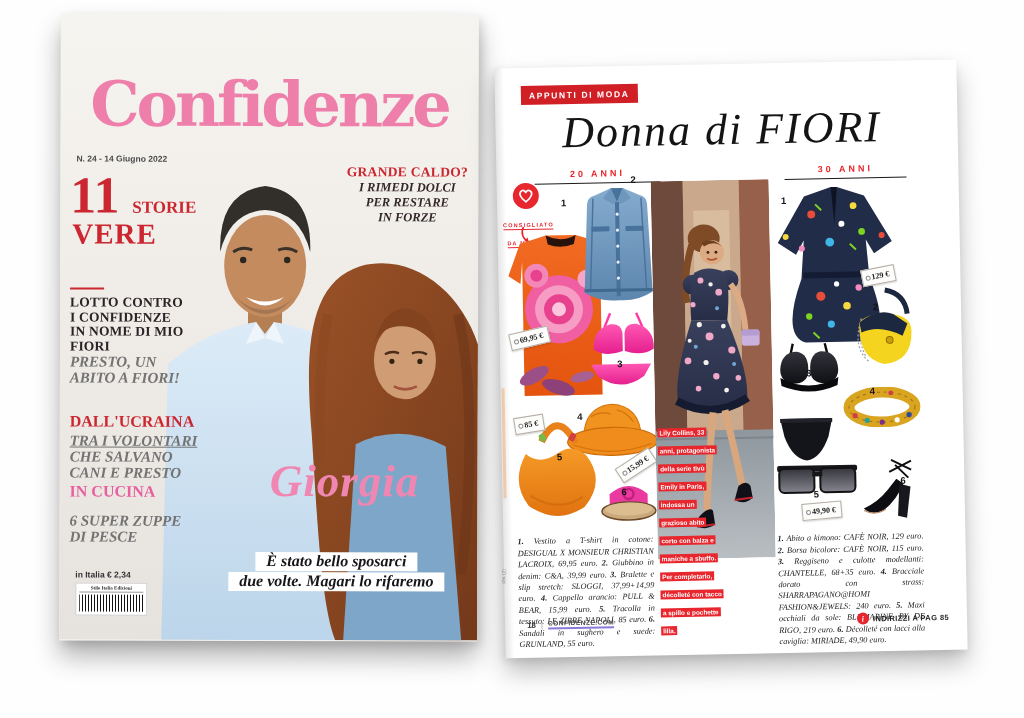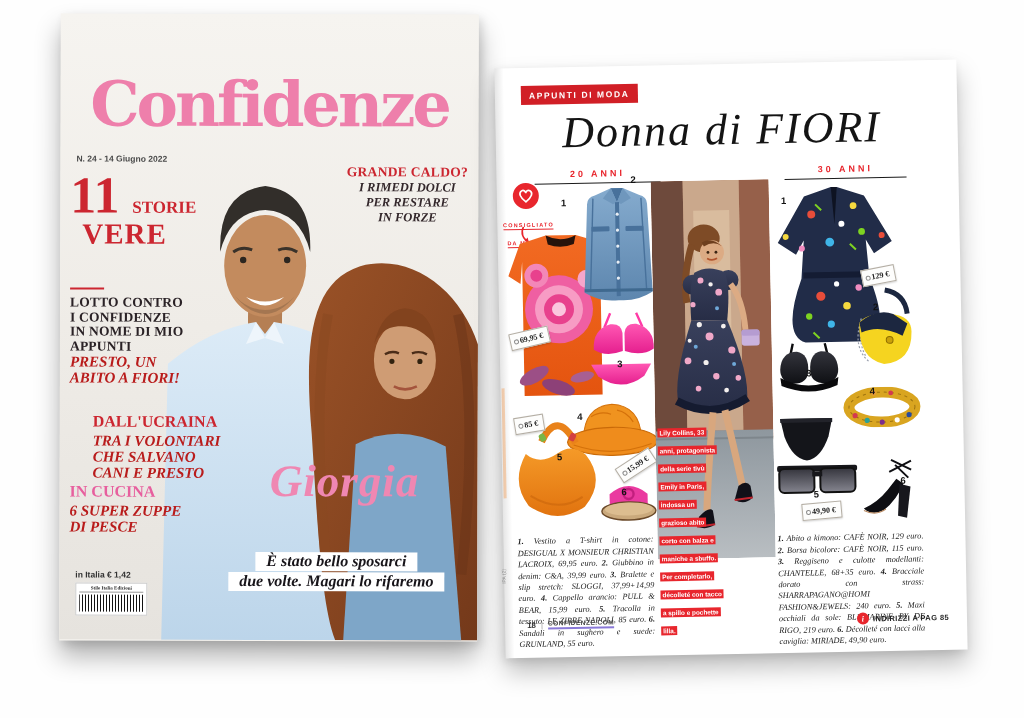--- a/index.html
+++ b/index.html
@@ -12,29 +12,29 @@
   .masthead{position:absolute;left:0;right:0;top:60px;text-align:center;
             font-family:"DejaVu Serif",serif;font-weight:700;font-size:62px;line-height:62px;
             color:#ee7fab;letter-spacing:-3px;}
   .issue{position:absolute;left:16px;top:140px;font:700 8.5px "Liberation Sans",sans-serif;color:#4a4a4a;}
   .heat{position:absolute;right:10px;top:150px;width:122px;text-align:center;}
   .heat-label{font:700 13.5px "Liberation Serif",serif;color:#cc2630;letter-spacing:.3px;}
   .heat-line{font:italic 700 12.5px/1.2 "Liberation Serif",serif;color:#33272b;}
   .stories{position:absolute;left:10px;top:158px;width:150px;}
   .stories-num{position:absolute;left:0;top:0;font:700 52px/48px "Liberation Serif",serif;color:#cc2630;}
   .stories-w1{position:absolute;left:62px;top:26px;font:700 17px "Liberation Serif",serif;color:#cc2630;}
-  .stories-w2{position:absolute;left:12px;top:46px;font:700 29px "Liberation Serif",serif;color:#cc2630;letter-spacing:1px;}
+  .stories-w2{position:absolute;left:2px;top:46px;font:700 29px "Liberation Serif",serif;color:#cc2630;letter-spacing:1px;}
   .cov-block{position:absolute;left:10px;width:150px;}
   .cov-dark{font:700 13.5px/14.5px "Liberation Serif",serif;color:#5e2129;letter-spacing:.2px;}
   .cov-dark2{font:700 13.5px/14.5px "Liberation Serif",serif;color:#2a2226;letter-spacing:.2px;}
   .divider{position:absolute;left:10px;top:274px;width:34px;height:2px;background:#cc2630;}
   .lab-pink{font:700 25px/25px "Liberation Serif",serif;color:#e75f9e;}
   .lab-pink-sm{font:700 16px/16px "Liberation Serif",serif;color:#e75f9e;}
   .lab-red{font:700 16px/16px "Liberation Serif",serif;color:#cc2630;}
-  .cov-it{font:italic 700 15px/16px "Liberation Serif",serif;color:#b91c1c;}
+  .cov-it{font:italic 700 15px/16px "Liberation Serif",serif;color:#737373;}
   .names{position:absolute;left:158px;right:6px;top:444px;text-align:center;}
   .names div{font:italic 700 45px/47px "Liberation Serif",serif;color:#ef87b2;letter-spacing:1px;}
   .quote{position:absolute;left:140px;right:4px;top:537px;text-align:center;}
   .quote div{margin-top:1px;}
   .quote span{display:inline-block;background:#fff;padding:0 11px 1px;
               font:italic 700 16px/18px "Liberation Serif",serif;color:#18151a;}
   .price{position:absolute;left:16px;top:556px;font:700 8.5px "Liberation Sans",sans-serif;color:#333;}
   .pubbox{position:absolute;left:16px;top:569px;width:64px;background:#fff;border:1px solid #ccc;padding:2px 3px 3px;}
   .pubname{font:700 5px "Liberation Serif",serif;color:#222;text-align:center;border-bottom:1px solid #999;padding-bottom:1px;}
   .barcode{margin-top:2px;height:17px;background:repeating-linear-gradient(90deg,#111 0 1px,#fff 1px 3px,#111 3px 4px,#fff 4px 6px);}
@@ -139,47 +139,47 @@
       <div class="stories-num">11</div>
       <div class="stories-w1">STORIE</div>
       <div class="stories-w2">VERE</div>
     </div>
 
     <div class="divider"></div>
     <div class="cov-block" style="top:282px;">
       <div class="cov-dark2">LOTTO CONTRO</div>
       <div class="cov-dark2">I CONFIDENZE</div>
       <div class="cov-dark2">IN NOME DI MIO</div>
-      <div class="cov-dark2">APPUNTI</div>
+      <div class="cov-dark2">FIORI</div>
     </div>
     <div class="cov-block" style="top:336px;">
       <div class="cov-it" style="margin-top:4px;">PRESTO, UN</div>
       <div class="cov-it">ABITO A FIORI!</div>
     </div>
-    <div class="cov-block" style="top:400px;margin-left:23px;">
+    <div class="cov-block" style="top:400px;">
       <div class="lab-red">DALL'UCRAINA</div>
-      <div class="cov-it" style="margin-top:3px;">TRA I VOLONTARI</div>
+      <div class="cov-it" style="margin-top:3px;text-decoration:underline;">TRA I VOLONTARI</div>
       <div class="cov-it">CHE SALVANO</div>
       <div class="cov-it">CANI E PRESTO</div>
     </div>
     <div class="cov-block" style="top:470px;">
       <div class="lab-pink-sm">IN CUCINA</div>
-      <div class="cov-it" style="margin-top:3px;font-style:italic;">6 SUPER ZUPPE</div>
+      <div class="cov-it" style="margin-top:13px;font-style:italic;">6 SUPER ZUPPE</div>
       <div class="cov-it">DI PESCE</div>
     </div>
 
     <div class="names">
       <div>Giorgia</div>
     </div>
     <div class="quote">
       <div><span>È stato bello sposarci</span></div>
       <div><span>due volte. Magari lo rifaremo</span></div>
     </div>
 
-    <div class="price">in Italia € 1,42</div>
+    <div class="price">in Italia € 2,34</div>
     <div class="pubbox">
       <div class="pubname">Stile Italia Edizioni</div>
       <div class="barcode"></div>
     </div>
   </div>
 
   <div class="page">
     <div class="gutter"></div>
     <div class="smudge"></div>
 

